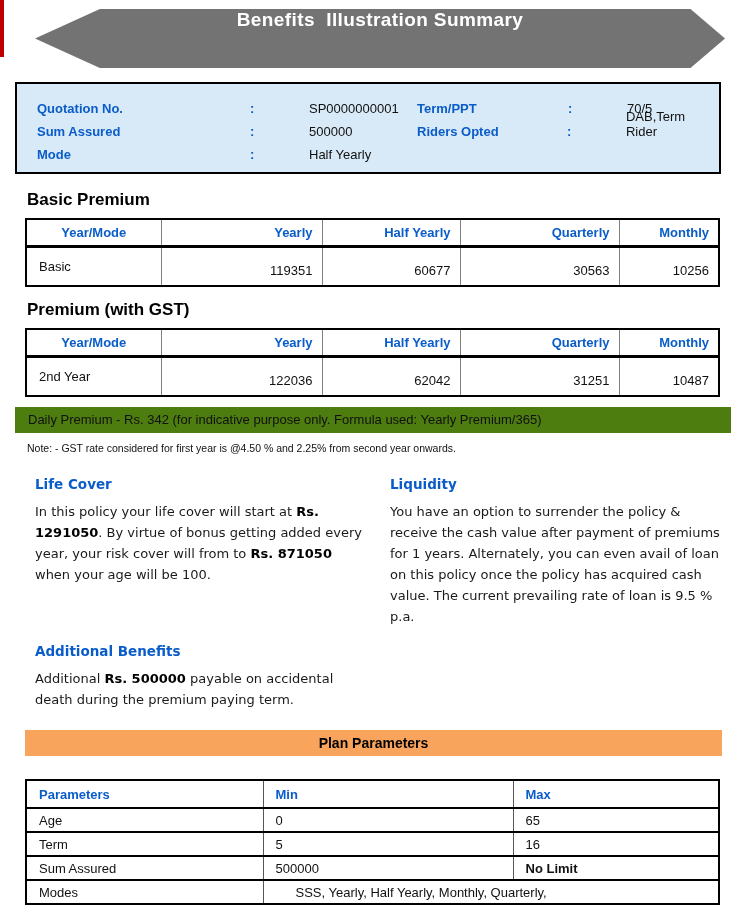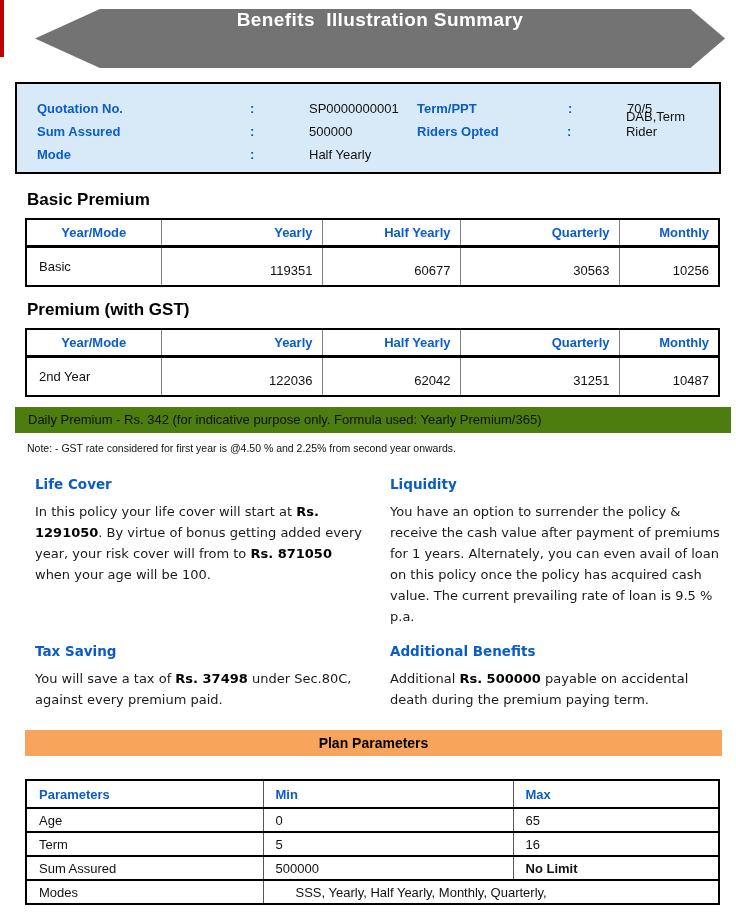--- a/index.html
+++ b/index.html
@@ -183,24 +183,20 @@
     <p><span>In this policy your life cover will start at </span><b>Rs. 1291050</b><span>. By virtue of bonus getting added every year, your risk cover will from to </span><b>Rs. 871050</b><span> when your age will be 100.</span></p>
   </div>
   <div class="benefit">
     <h3>Liquidity</h3>
     <p>You have an option to surrender the policy &amp; receive the cash value after payment of premiums for 1 years. Alternately, you can even avail of loan on this policy once the policy has acquired cash value. The current prevailing rate of loan is 9.5 % p.a.</p>
   </div>
 </div>
 
 <div class="benefits-row r2">
   <div class="benefit">
-    <h3>Tax Saving</h3>
-    <p><span>You will save a tax of </span><b>Rs. 37498</b><span> under Sec.80C, against every premium paid.</span></p>
-  </div>
-  <div class="benefit">
     <h3>Additional Benefits</h3>
     <p><span>Additional </span><b>Rs. 500000</b><span> payable on accidental death during the premium paying term.</span></p>
   </div>
 </div>
 
 <div class="plan-bar">
   <span>Plan Parameters</span>
 </div>
 
 <table class="params">

